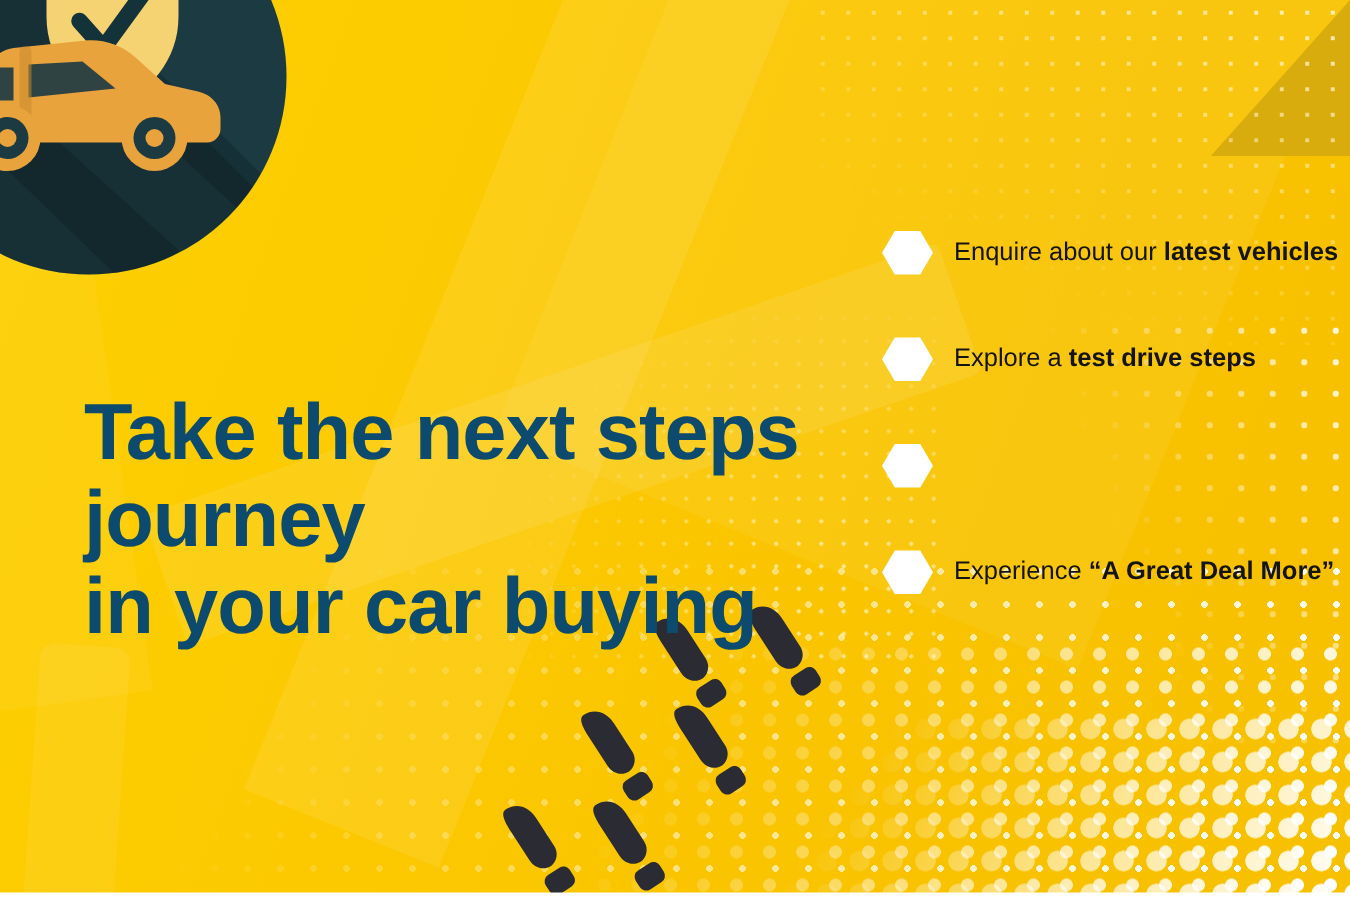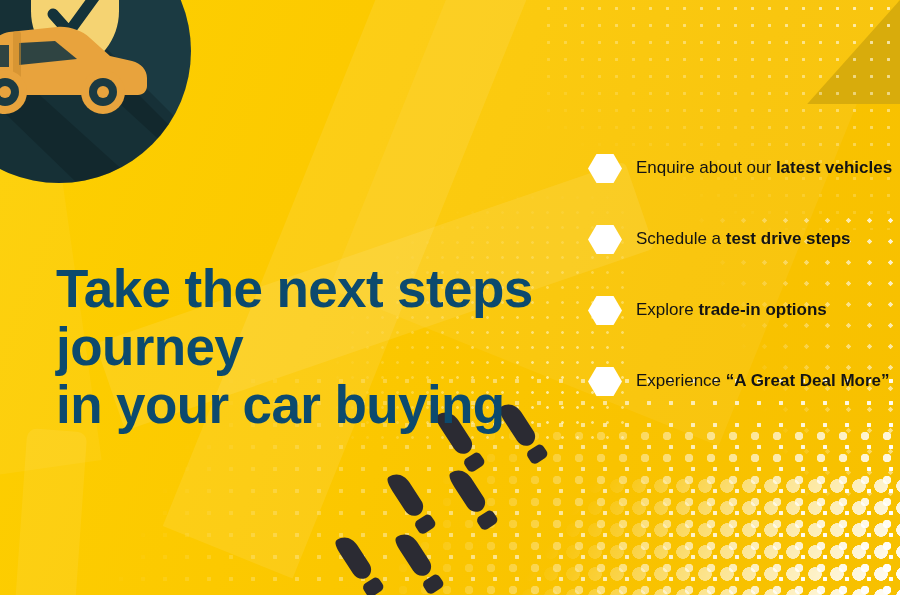--- a/index.html
+++ b/index.html
@@ -308,25 +308,24 @@
     <span class="hl-line">in your car buying</span>
   </div>
 
   <div class="bullets">
     <div class="bullet-row">
       <span class="hex"></span>
       <span class="bullet-text"><span>Enquire about our </span><b>latest vehicles</b><span></span></span>
     </div>
     <div class="bullet-row">
       <span class="hex"></span>
-      <span class="bullet-text"><span>Schedule a </span><b>test drive steps</b><span></span></span>
+      <span class="bullet-text"><span>Explore a </span><b>test drive steps</b><span></span></span>
     </div>
     <div class="bullet-row">
       <span class="hex"></span>
-      <span class="bullet-text"><span>Explore </span><b>trade-in options</b><span></span></span>
     </div>
     <div class="bullet-row">
       <span class="hex"></span>
       <span class="bullet-text"><span>Experience </span><b>“A Great Deal More”</b><span></span></span>
     </div>
   </div>
 
   <div class="bottom-strip"></div>
 </div>
 

